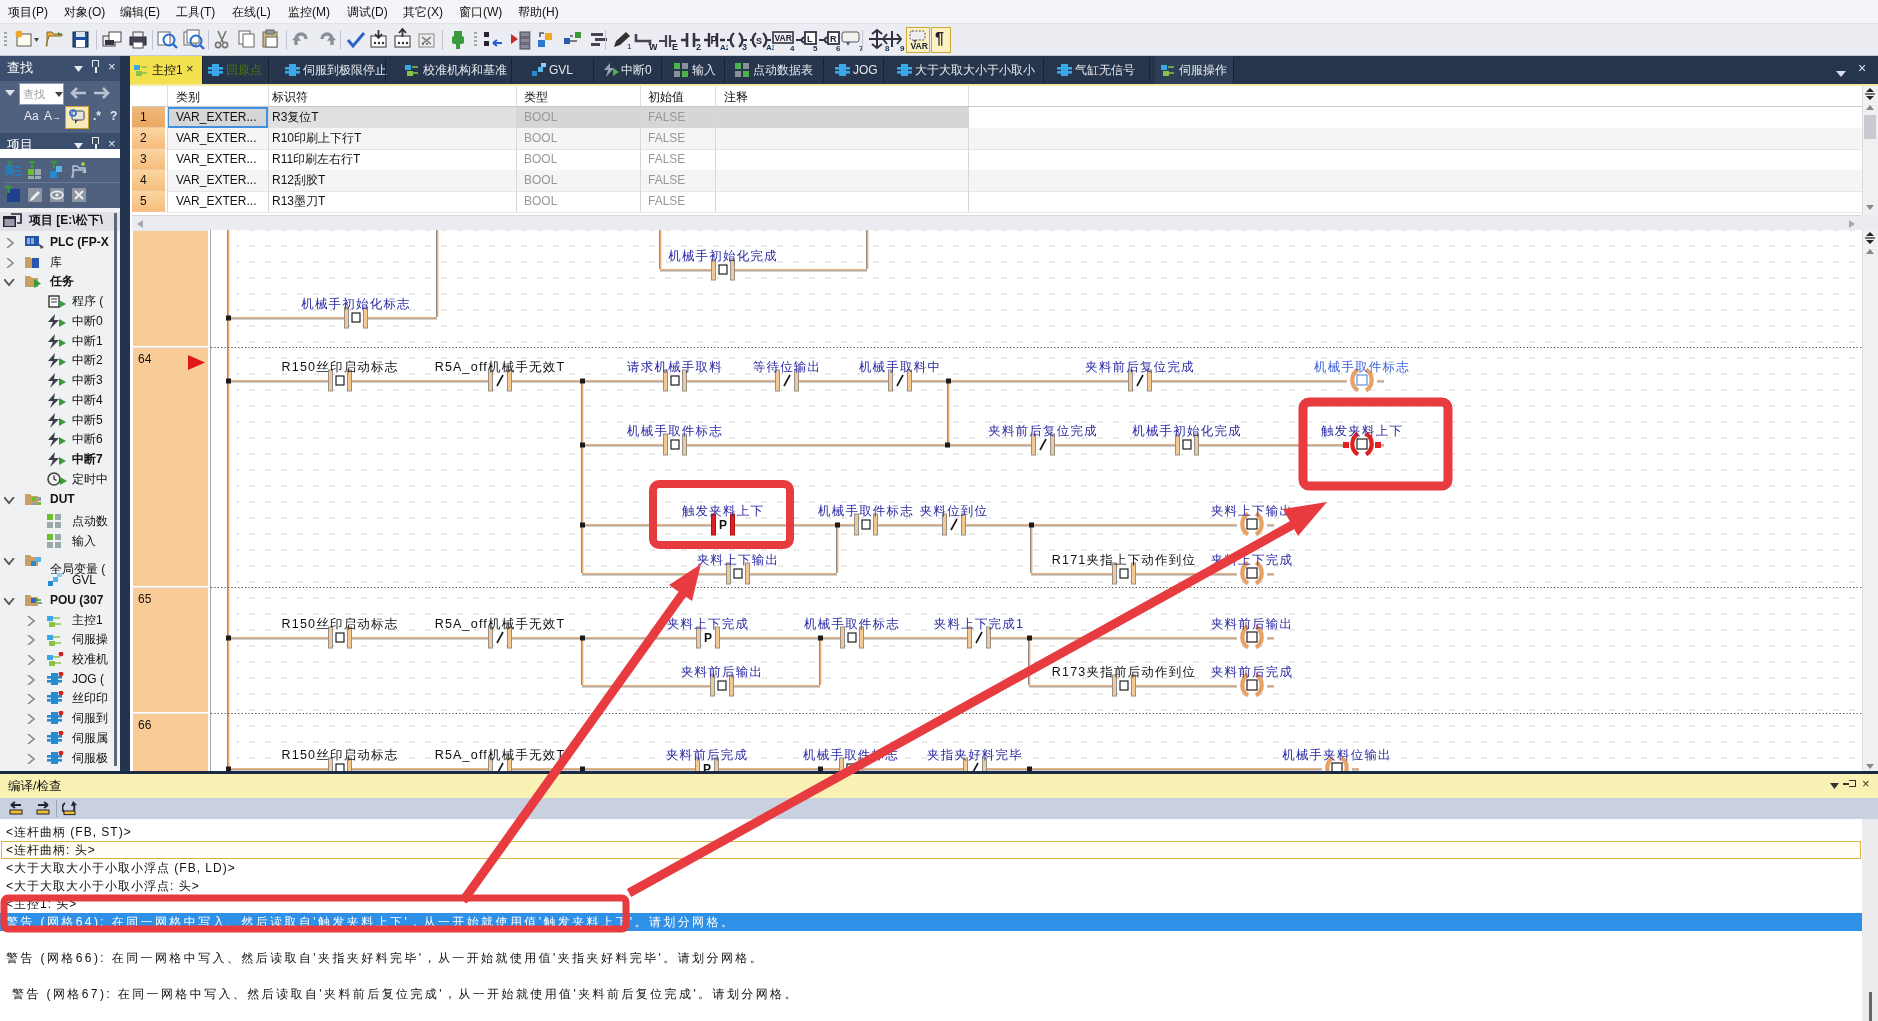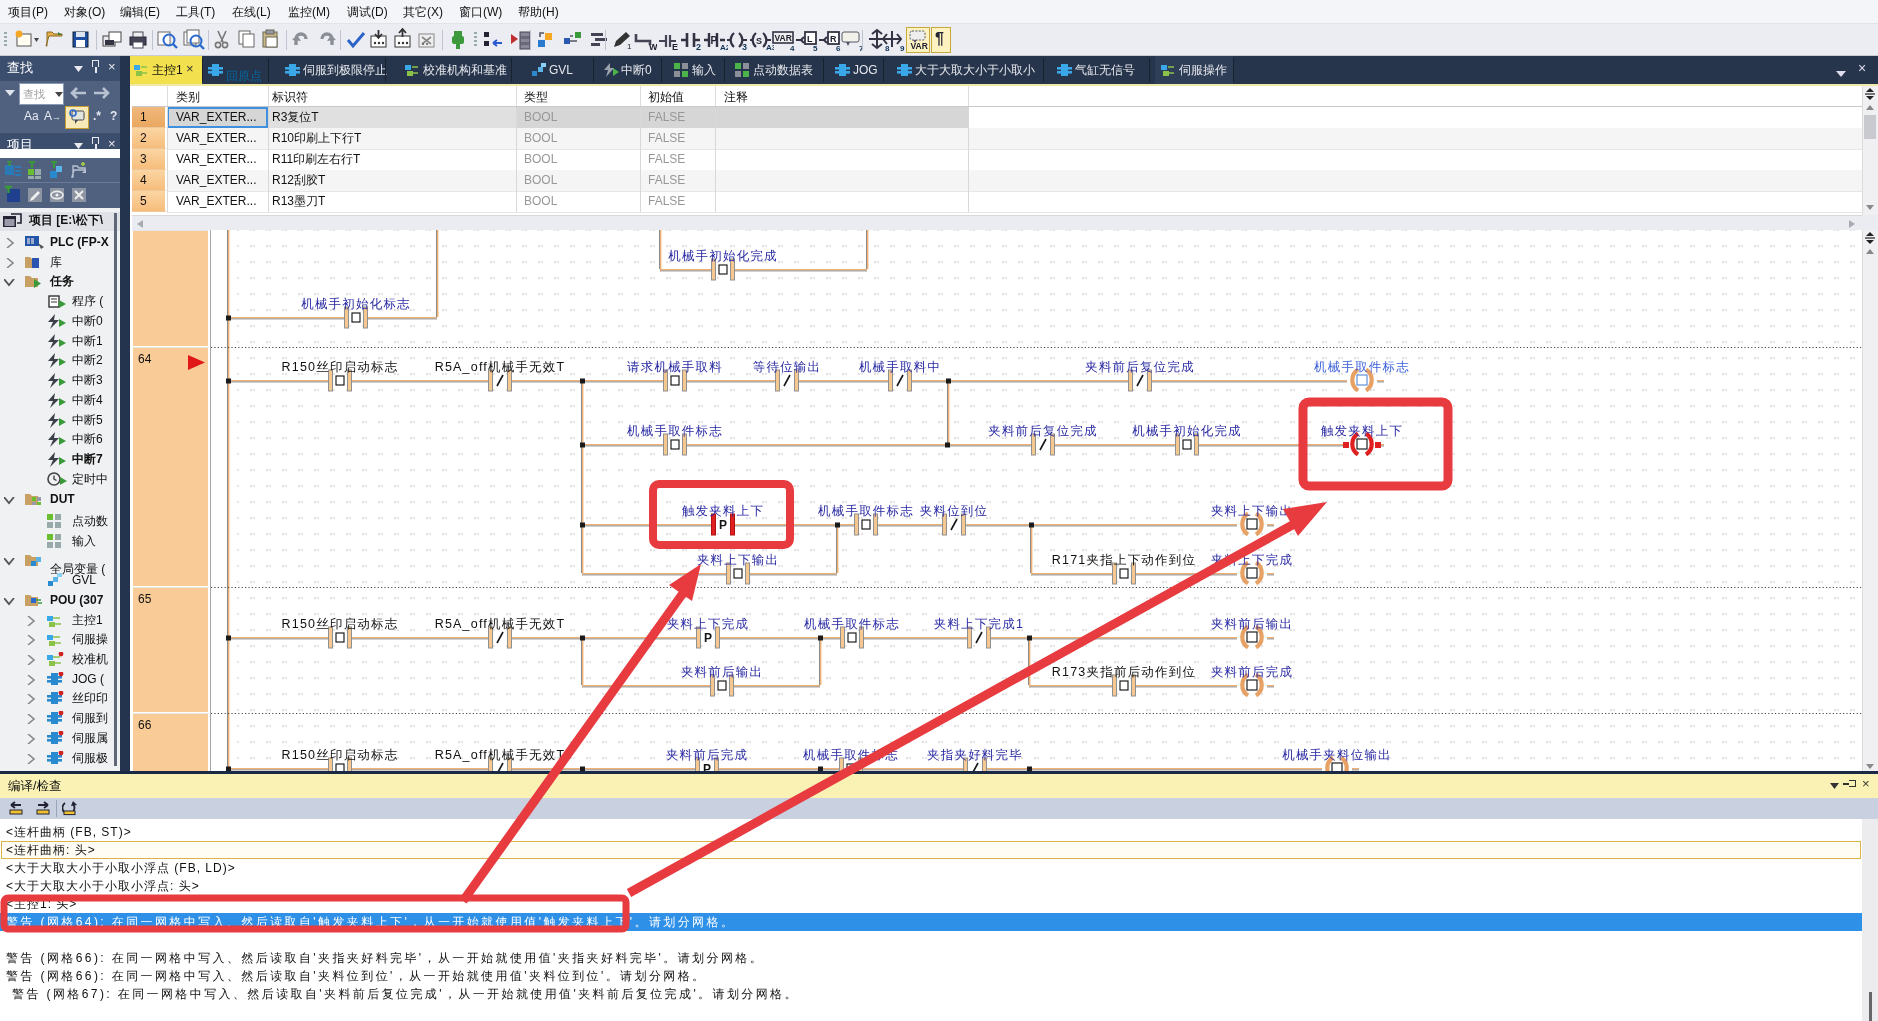--- a/index.html
+++ b/index.html
@@ -220,21 +220,21 @@
   </svg>
 <div class="tx" style="left:152px;top:63px;color:#101010">主控1</div>
 <div class="abs" style="left:186px;top:61px;font-size:13px;color:#333">×</div>
 <svg class="abs" style="left:208px;top:63px" width="15" height="14">
     <rect x="4" y="1" width="7" height="12" fill="#3aa7e8"></rect>
     <rect x="0" y="4" width="4" height="2.6" fill="#3aa7e8"></rect>
     <rect x="0" y="8" width="4" height="2.6" fill="#3aa7e8"></rect>
     <rect x="11" y="4" width="4" height="2.6" fill="#3aa7e8"></rect>
     <rect x="11" y="8" width="4" height="2.6" fill="#3aa7e8"></rect>
   </svg>
-<div class="tx" style="left:226px;top:69px;color:#0369a1">回原点</div>
+<div class="tx" style="left:226px;top:63px;color:#4d7c0f">回原点</div>
 <svg class="abs" style="left:285px;top:63px" width="15" height="14">
     <rect x="4" y="1" width="7" height="12" fill="#3aa7e8"></rect>
     <rect x="0" y="4" width="4" height="2.6" fill="#3aa7e8"></rect>
     <rect x="0" y="8" width="4" height="2.6" fill="#3aa7e8"></rect>
     <rect x="11" y="4" width="4" height="2.6" fill="#3aa7e8"></rect>
     <rect x="11" y="8" width="4" height="2.6" fill="#3aa7e8"></rect>
   </svg>
 <div class="tx" style="left:303px;top:63px;color:#e6e8ec">伺服到极限停止</div>
 <svg class="abs" style="left:405px;top:63px" width="15" height="14">
     <rect x="0" y="2" width="6" height="5" fill="#3aa7e8"></rect>
@@ -1003,21 +1003,20 @@
     </div>
     <div class="tx" style="left:6px;top:51px;letter-spacing:1px">&lt;连杆曲柄 (FB, ST)&gt;</div>
     <div class="abs" style="left:1px;top:67px;width:1860px;height:18px;background:#fffdf4;border:1px solid #d9b44a"></div>
     <div class="tx" style="left:6px;top:69px;letter-spacing:1px">&lt;连杆曲柄: 头&gt;</div>
     <div class="tx" style="left:6px;top:87px;letter-spacing:1px">&lt;大于大取大小于小取小浮点 (FB, LD)&gt;</div>
     <div class="tx" style="left:6px;top:105px;letter-spacing:1px">&lt;大于大取大小于小取小浮点: 头&gt;</div>
     <div class="tx" style="left:6px;top:123px;letter-spacing:1px">&lt;主控1: 头&gt;</div>
     <div class="abs" style="left:0;top:139px;width:1862px;height:18px;background:#2f90e8"></div>
     <div class="tx" style="left:6px;top:141px;color:#fff;letter-spacing:2.4px">警告 (网格64): 在同一网格中写入、然后读取自'触发夹料上下'，从一开始就使用值'触发夹料上下'。请划分网格。</div>
     <div class="tx" style="left:6px;top:177px;letter-spacing:2.4px">警告 (网格66): 在同一网格中写入、然后读取自'夹指夹好料完毕'，从一开始就使用值'夹指夹好料完毕'。请划分网格。</div>
-    <div class="tx" style="left:6px;top:195px;letter-spacing:2.4px">警告 (网格66): 在同一网格中写入、然后读取自'夹料位到位'，从一开始就使用值'夹料位到位'。请划分网格。</div>
     <div class="tx" style="left:12px;top:213px;letter-spacing:2.4px">警告 (网格67): 在同一网格中写入、然后读取自'夹料前后复位完成'，从一开始就使用值'夹料前后复位完成'。请划分网格。</div>
     <div class="abs" style="left:1862px;top:45px;width:16px;height:205px;background:#ececef"></div>
     <div class="abs" style="left:1869px;top:218px;width:3px;height:32px;background:#666"></div>
   </div>
 <svg width="1878" height="1021" style="position:absolute;left:0;top:0;z-index:60;pointer-events:none">
     <rect x="1303" y="402" width="145" height="84" rx="6" fill="none" stroke="#e83b40" stroke-width="9"></rect>
     <rect x="653" y="484" width="137" height="61" rx="6" fill="none" stroke="#e83b40" stroke-width="8"></rect>
     <rect x="4" y="898" width="622" height="31" rx="4" fill="none" stroke="#e83b40" stroke-width="7"></rect>
     <line x1="463" y1="901" x2="686" y2="589" stroke="#e83b40" stroke-width="9"></line>
     <polygon points="701,564 692,601 669,585" fill="#e83b40"></polygon>

